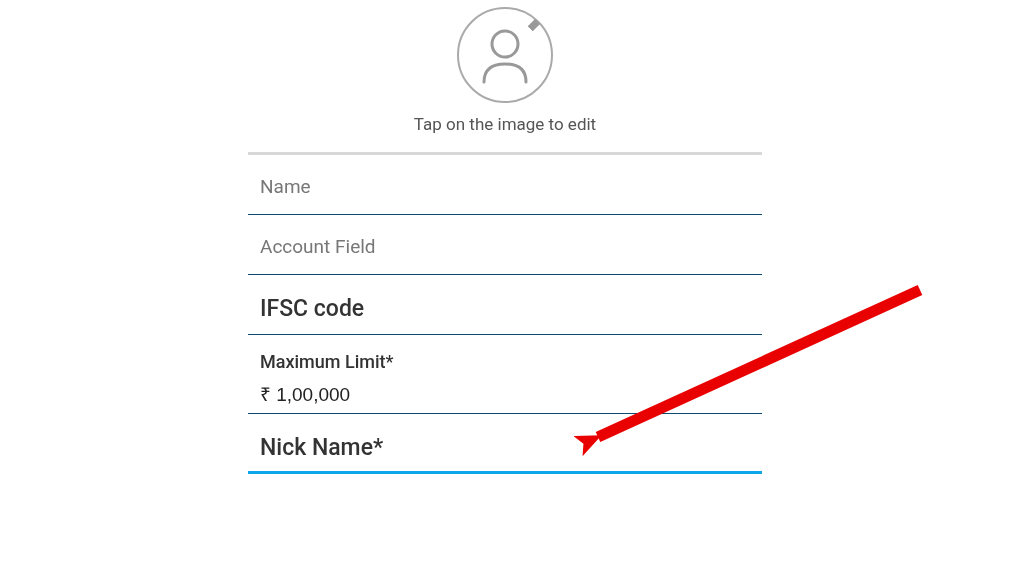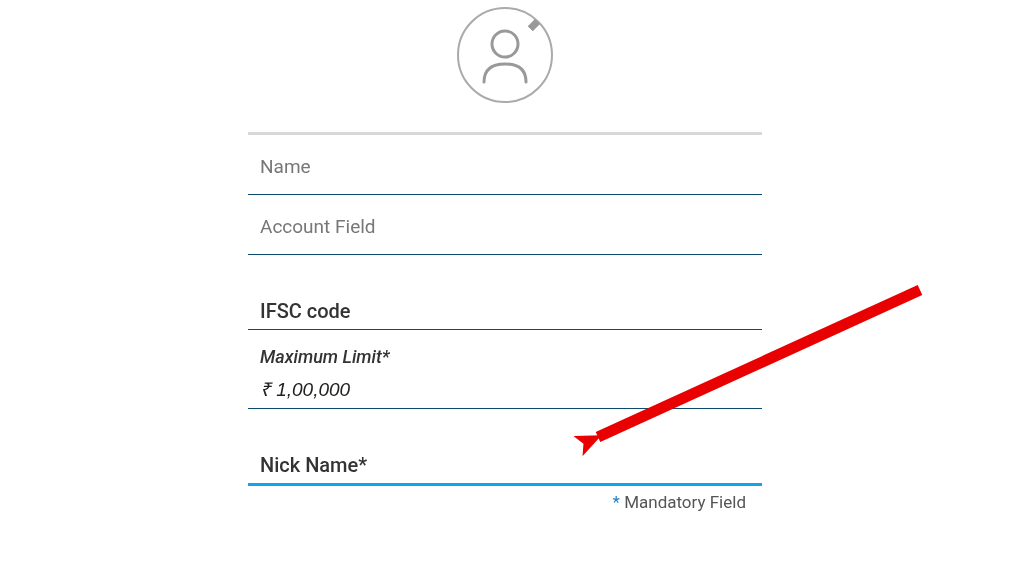--- a/index.html
+++ b/index.html
@@ -45,32 +45,30 @@
       min-height: 60px;
     }
     .field-label {
       font-size: 19px;
       color: #777;
       font-weight: 400;
     }
     .field-label.dark {
       color: #333;
       font-weight: 500;
-      font-size: 20px;
-      margin-top: 24px;
+      font-size: 23px;
     }
     .field-value {
       font-size: 19px;
       color: #222;
       font-weight: 500;
       margin-top: 9px;
     }
     .field-maxlimit {
       padding-top: 16px;
-      font-style: italic;
     }
     .field-maxlimit .field-label {
       color: #333;
       font-size: 18px;
       font-weight: 500;
     }
     .currency {
       display: inline-block;
       font-family: sans-serif;
     }
@@ -97,20 +95,21 @@
   <div class="avatar-section">
     <div class="avatar-circle">
       <svg width="98" height="98" viewBox="0 0 98 98">
         <circle cx="49" cy="49" r="47" fill="none" stroke="#aaa" stroke-width="2"></circle>
         <circle cx="49" cy="38" r="13" fill="none" stroke="#999" stroke-width="3"></circle>
         <path d="M 28 76 Q 28 58 49 58 Q 70 58 70 76" fill="none" stroke="#999" stroke-width="3" stroke-linecap="round"></path>
         <path d="M 72 20 L 79 13 L 84 18 L 77 25 Z" fill="#999"></path>
         <line x1="72" y1="20" x2="77" y2="25" stroke="#999" stroke-width="1"></line>
       </svg>
     </div>
+    <div class="avatar-caption">Tap on the image to edit</div>
   </div>
 
   <div class="divider"></div>
 
   <div class="field">
     <div class="field-label">Name</div>
   </div>
 
   <div class="field">
     <div class="field-label">Account Field</div>
@@ -124,23 +123,20 @@
     <div class="field-label">Maximum Limit*</div>
     <div class="field-value">
       <span class="currency">₹ 1,00,000</span>
     </div>
   </div>
 
   <div class="field" style="border-bottom:3px solid #0ea5e9;">
     <div class="field-label dark">Nick Name*</div>
   </div>
 
-  <div class="mandatory">
-    <span class="ast">*</span><span> Mandatory Field</span>
-  </div>
 
 </div>
 
 <svg class="arrow" width="1024" height="576" style="left:0;top:0;">
   <defs>
     <marker id="ahead" markerWidth="26" markerHeight="22" refX="4" refY="11" orient="auto" markerUnits="userSpaceOnUse">
       <polygon points="0,11 26,0 20,11 26,22" fill="#e90000"></polygon>
     </marker>
   </defs>
   <line x1="920" y1="290" x2="598" y2="437" stroke="#e90000" stroke-width="11" marker-end="url(#ahead)"></line>

